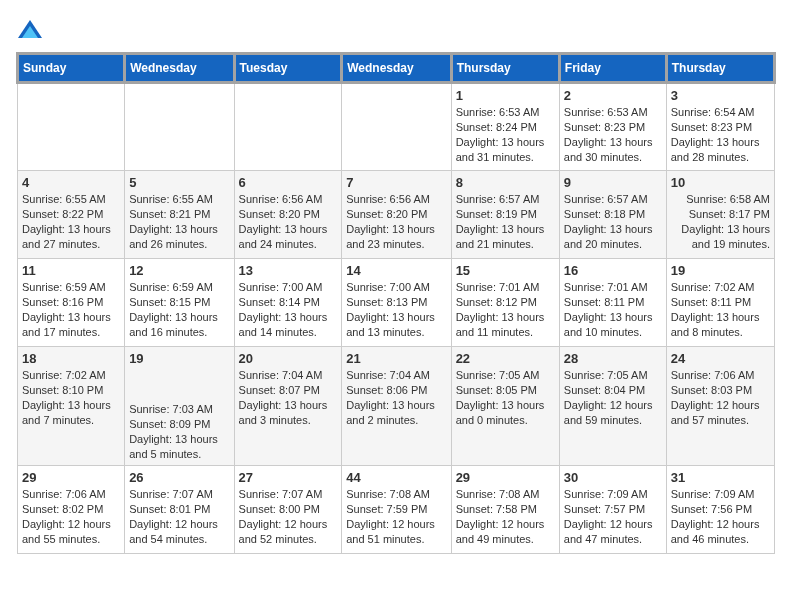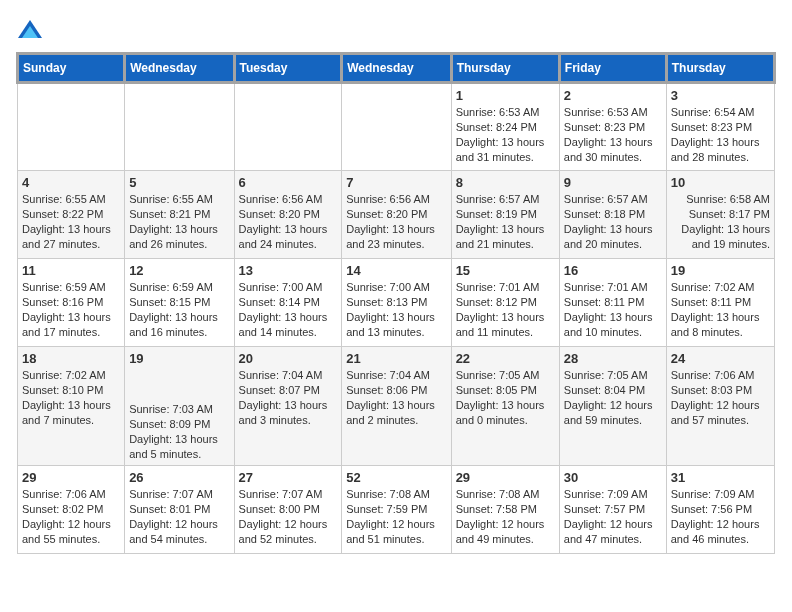--- a/index.html
+++ b/index.html
@@ -317,21 +317,21 @@
 and 54 minutes.</div>
         </td>
         <td>
           <span class="day-num">27</span>
           <div class="day-info" style="white-space: pre-line;">Sunrise: 7:07 AM
 Sunset: 8:00 PM
 Daylight: 12 hours
 and 52 minutes.</div>
         </td>
         <td>
-          <span class="day-num">52</span>
+          <span class="day-num">44</span>
           <div class="day-info" style="white-space: pre-line;">Sunrise: 7:08 AM
 Sunset: 7:59 PM
 Daylight: 12 hours
 and 51 minutes.</div>
         </td>
         <td>
           <span class="day-num">29</span>
           <div class="day-info" style="white-space: pre-line;">Sunrise: 7:08 AM
 Sunset: 7:58 PM
 Daylight: 12 hours

